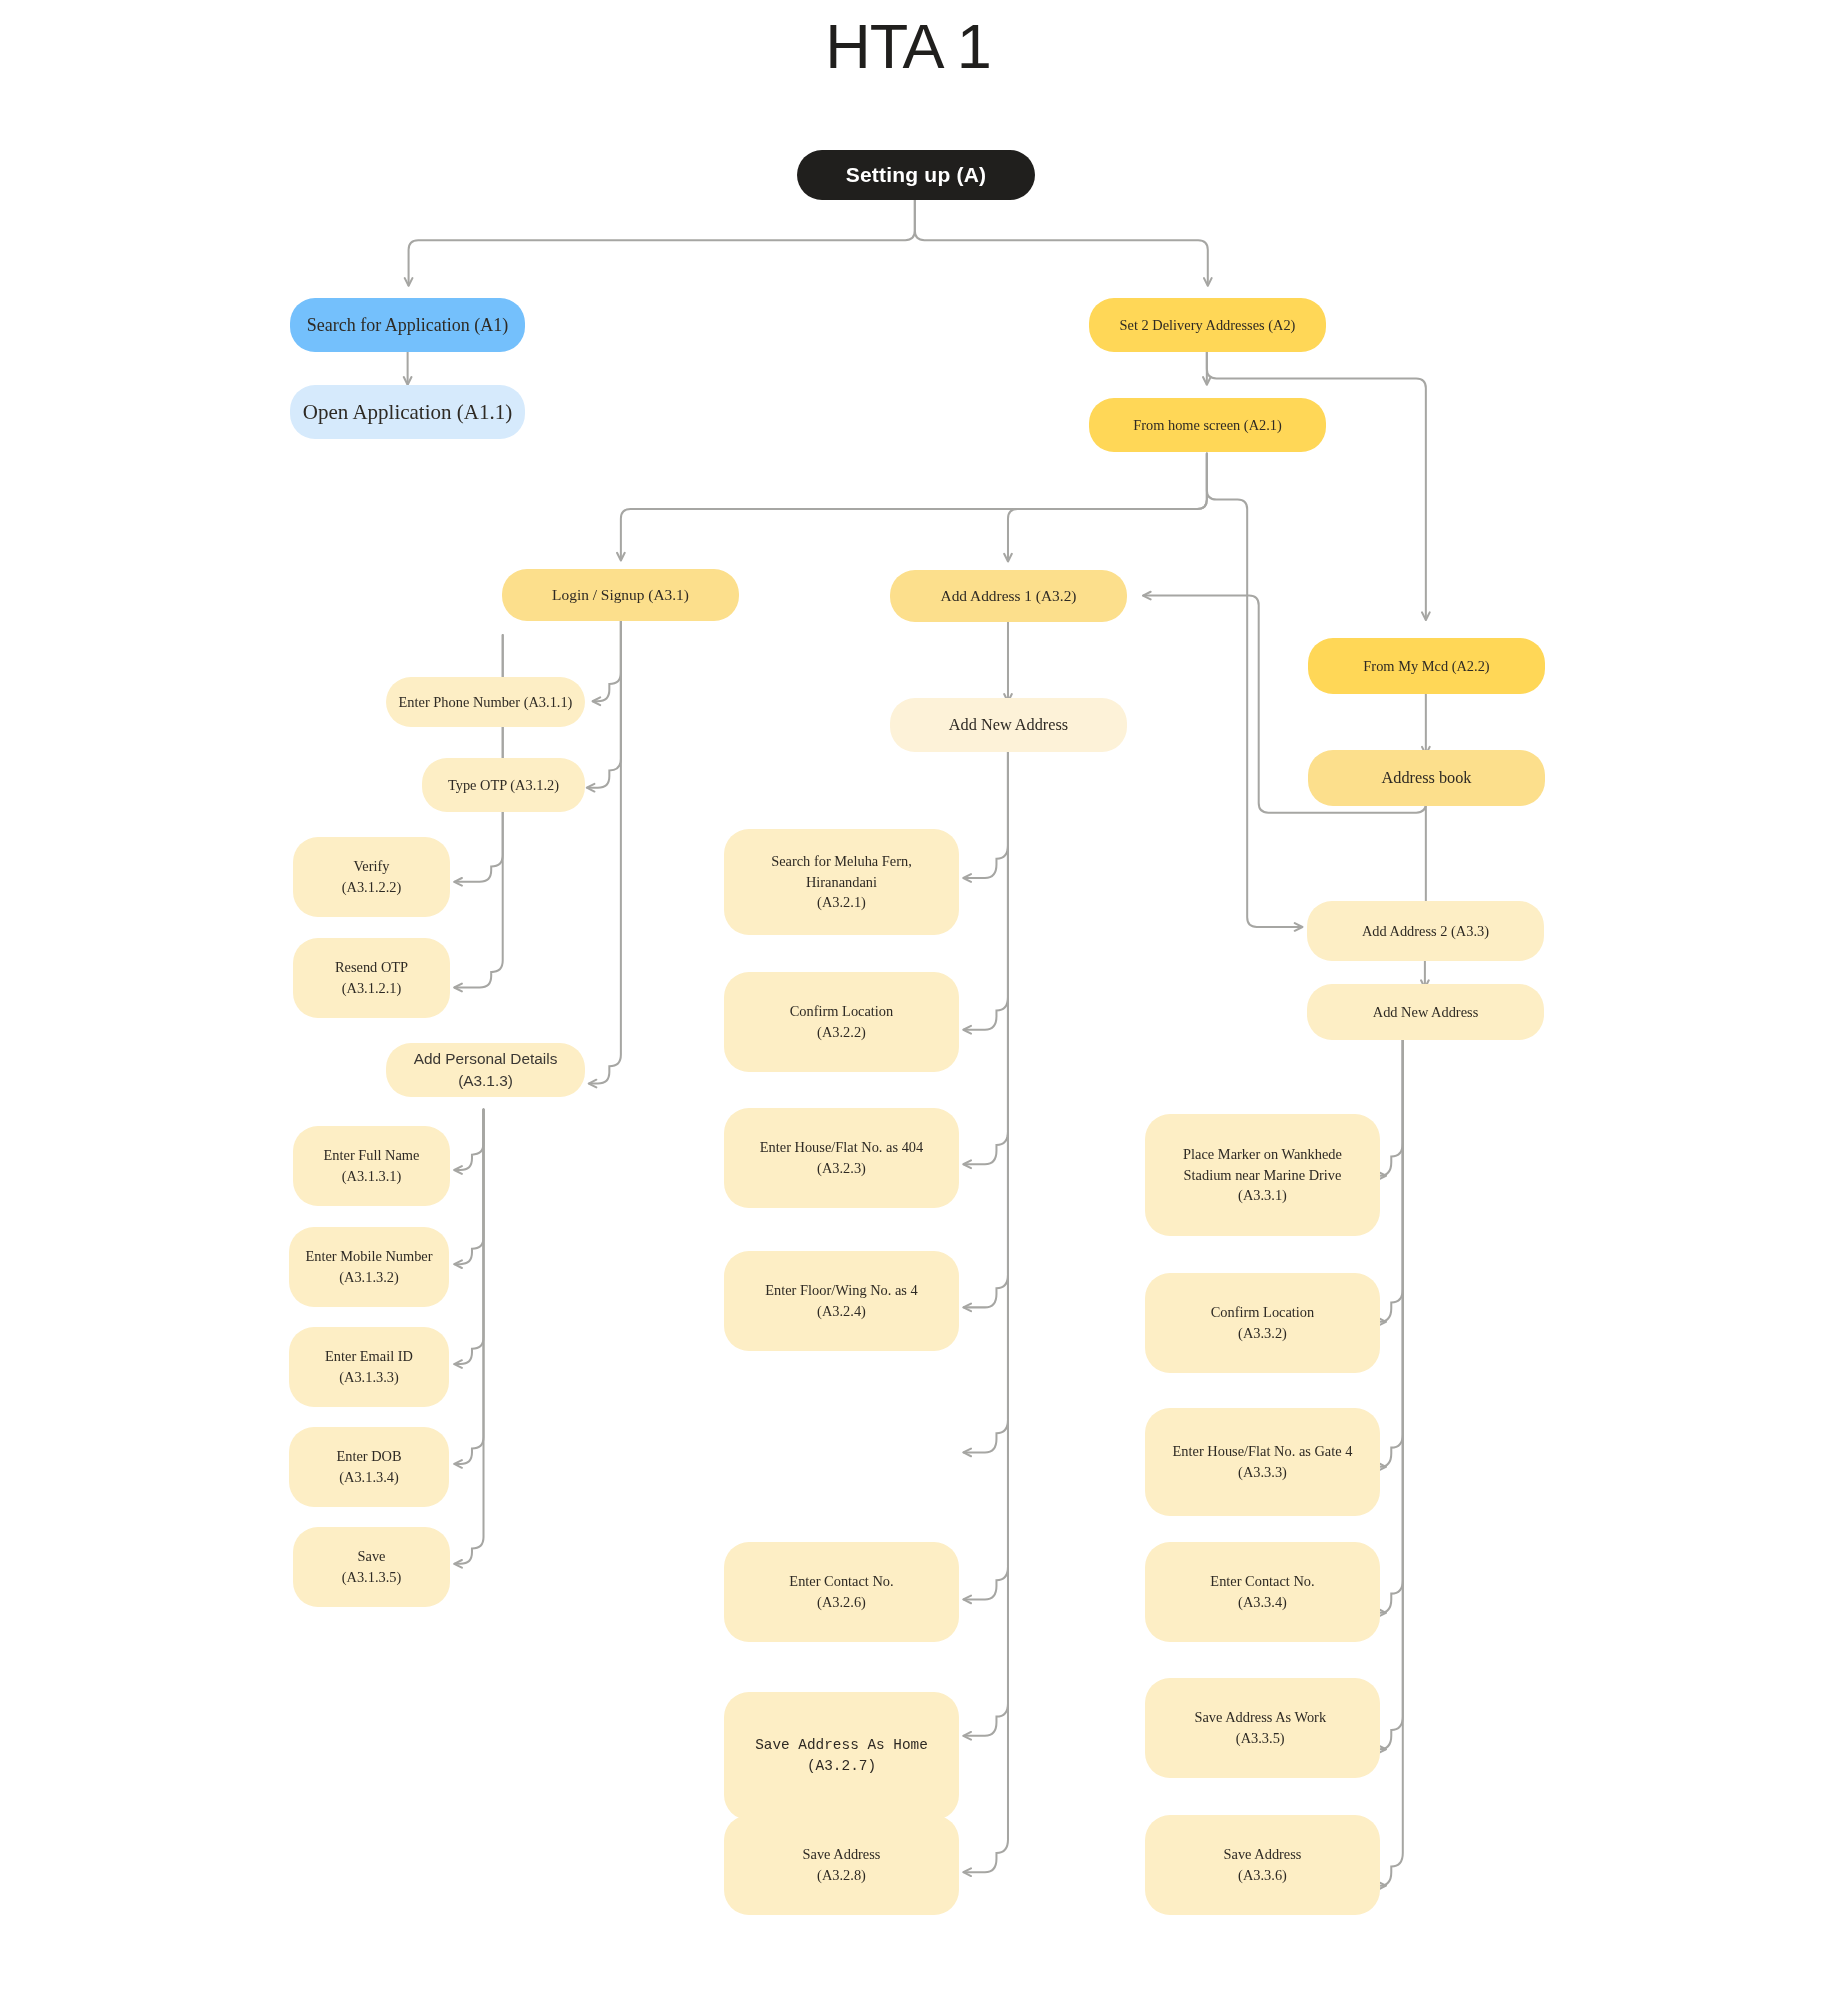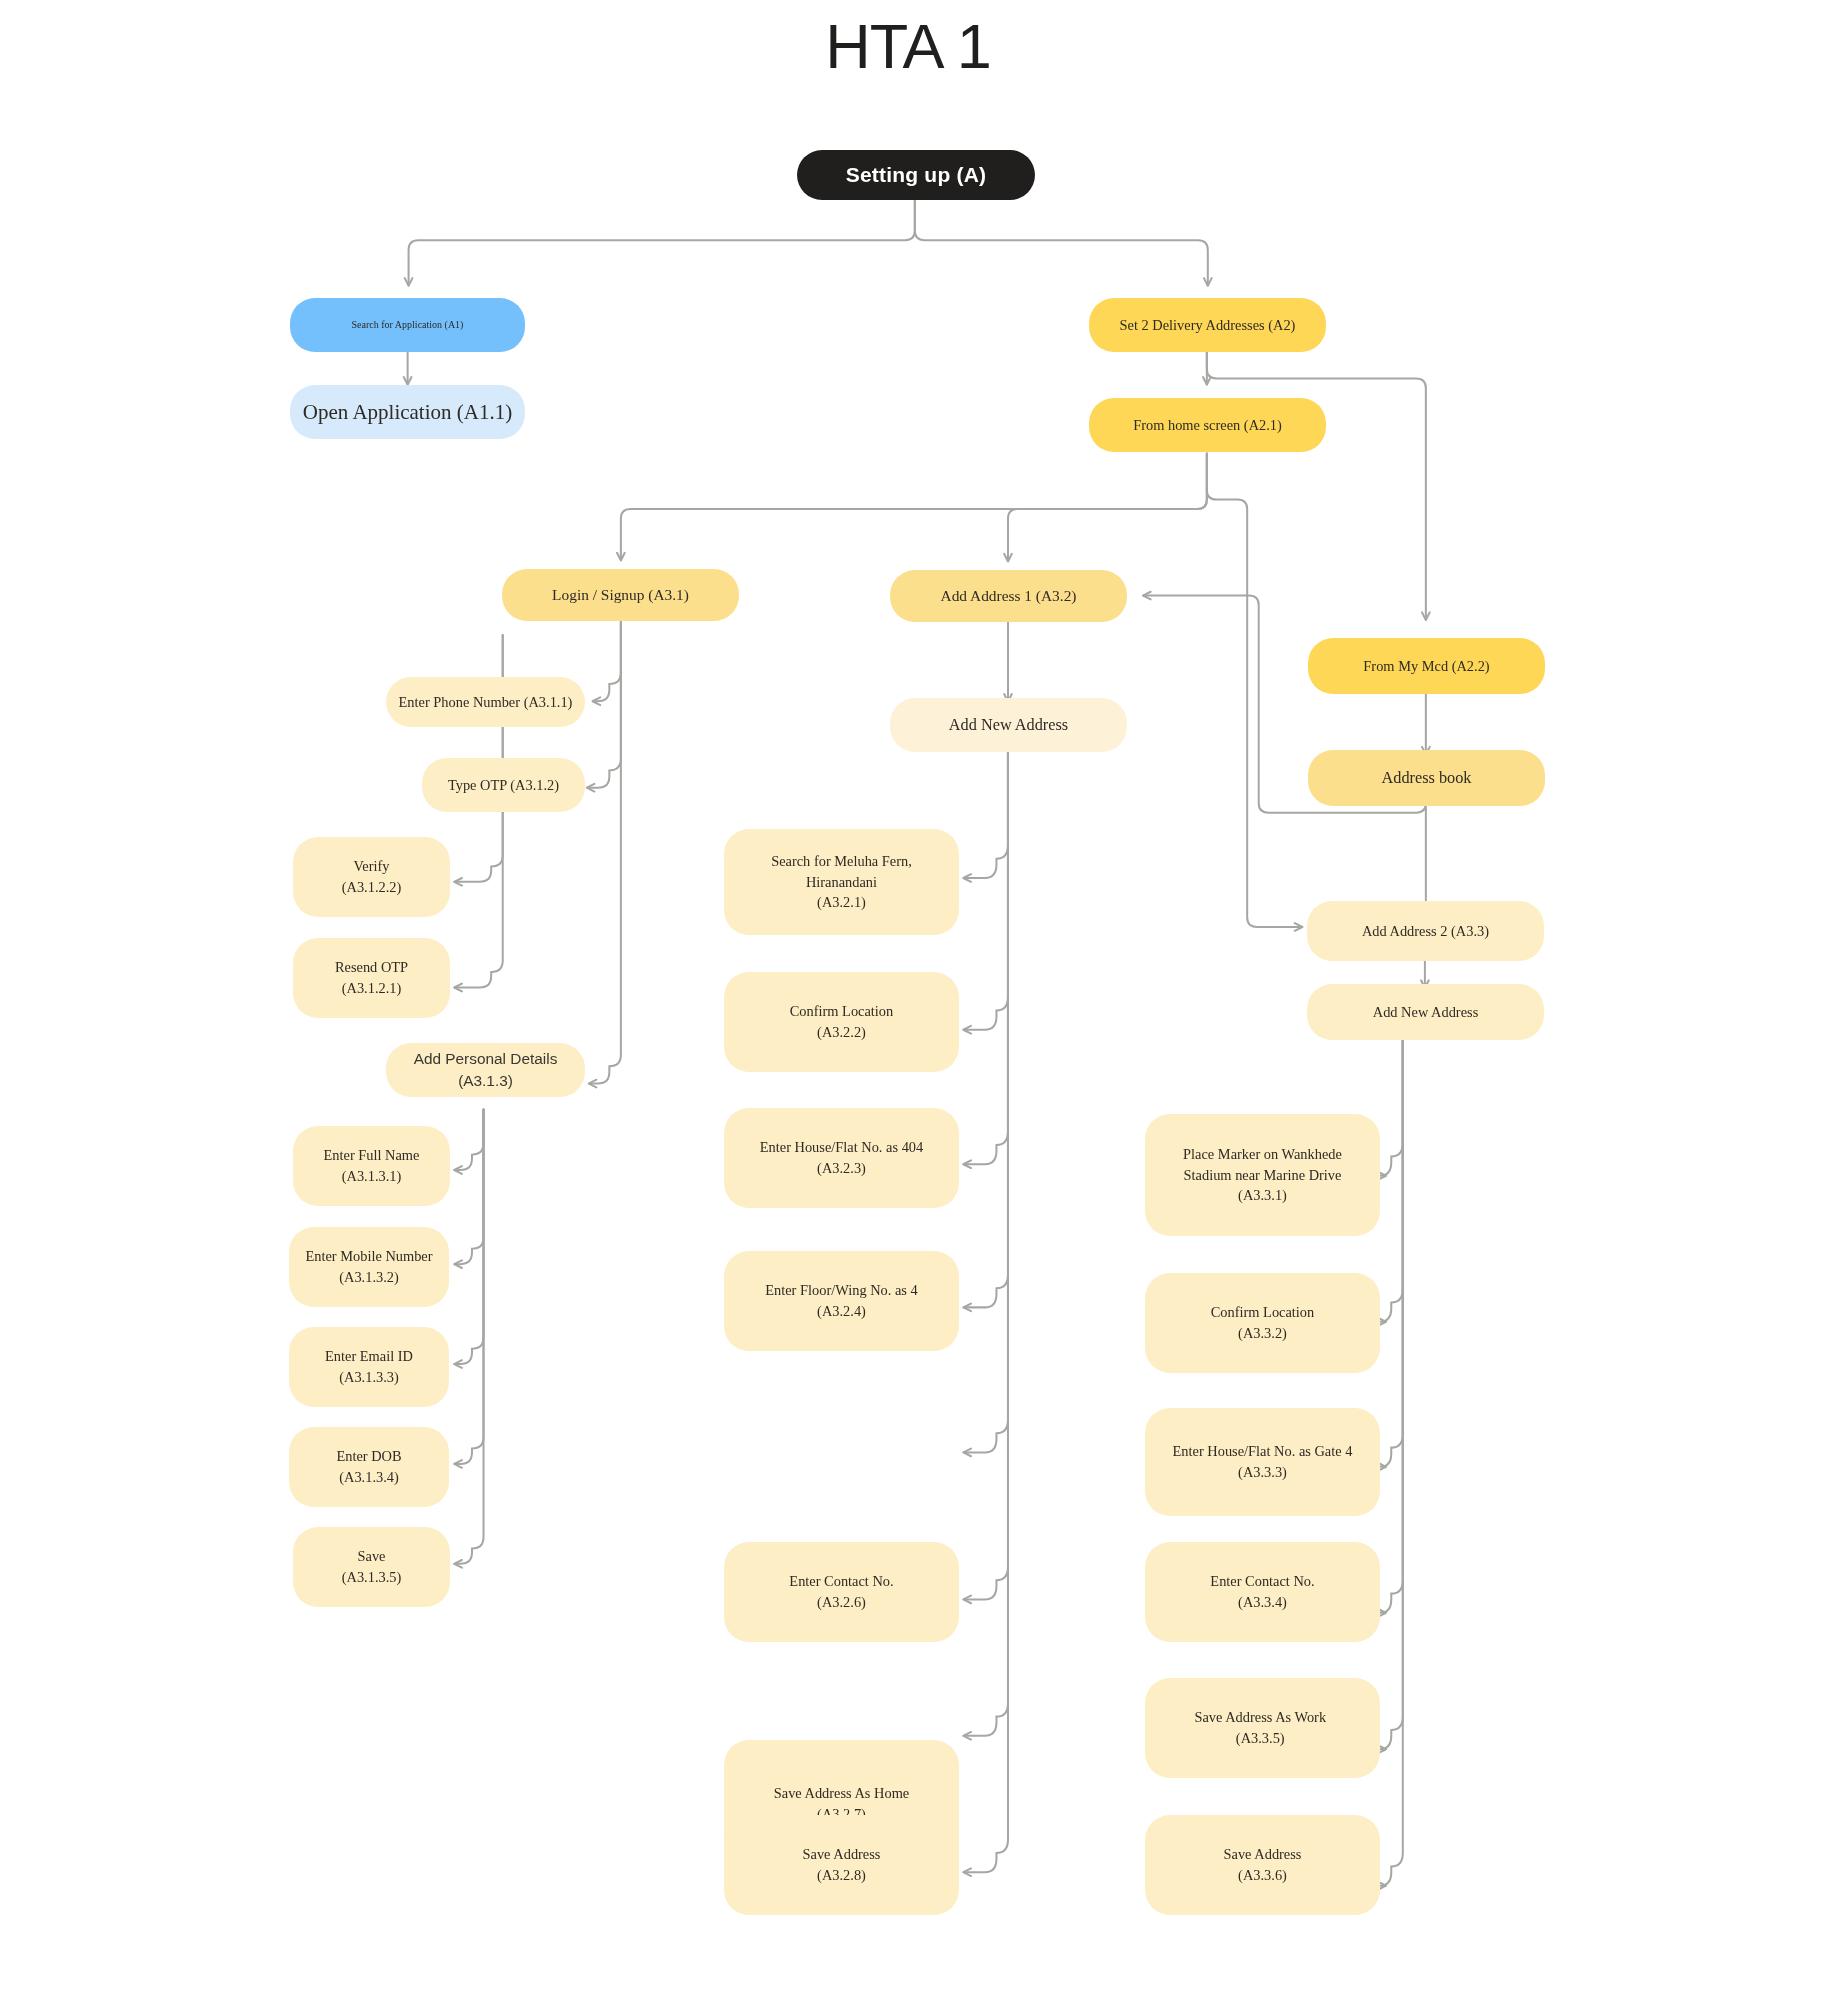--- a/index.html
+++ b/index.html
@@ -22,21 +22,21 @@
     padding:5.8px 11.5px;line-height:1.45;
     color:#2e2a24;
   }
   .node .lines{display:block;width:100%;}
   .node .ln{display:block;}
   .n-root{
     background:#201f1d;color:#ffffff;border-radius:29px;
     font-family:"Liberation Sans", sans-serif;
     font-size:21px;font-weight:600;letter-spacing:0.2px;
   }
-  .n-blue{background:#74c0fc;font-size:10px;justify-content:flex-end;}
+  .n-blue{background:#74c0fc;font-size:18px;justify-content:flex-end;}
   .n-bluelt{background:#d6eafc;font-size:21px;}
   .n-amber{background:#ffd757;font-size:14.4px;}
   .n-amber2{background:#fcdf8c;font-size:15.4px;}
   .n-cream{background:#fdeec5;font-size:14.4px;}
   .n-cream2{background:#fdf2d8;font-size:14.4px;}
   .n-sans{font-family:"Liberation Sans", sans-serif;font-size:15.4px;color:#3a3733;}
   .f17{font-size:16.3px;}
 </style>
 </head>
 <body>
@@ -266,21 +266,21 @@
   </div>
 
 
   <div class="node n-cream" style="left:724px;top:1542px;width:235px;height:100px;">
     <span class="lines">
       <span class="ln">Enter Contact No.</span>
       <span class="ln">(A3.2.6)</span>
     </span>
   </div>
 
-  <div class="node n-cream" style="left:724px;top:1740px;width:235px;height:128px;">
+  <div class="node n-cream" style="left:724px;top:1692px;width:235px;height:128px;font-family:Liberation Mono, monospace;">
     <span class="lines">
       <span class="ln">Save Address As Home</span>
       <span class="ln">(A3.2.7)</span>
     </span>
   </div>
 
   <div class="node n-cream" style="left:724px;top:1815px;width:235px;height:100px;">
     <span class="lines">
       <span class="ln">Save Address</span>
       <span class="ln">(A3.2.8)</span>

